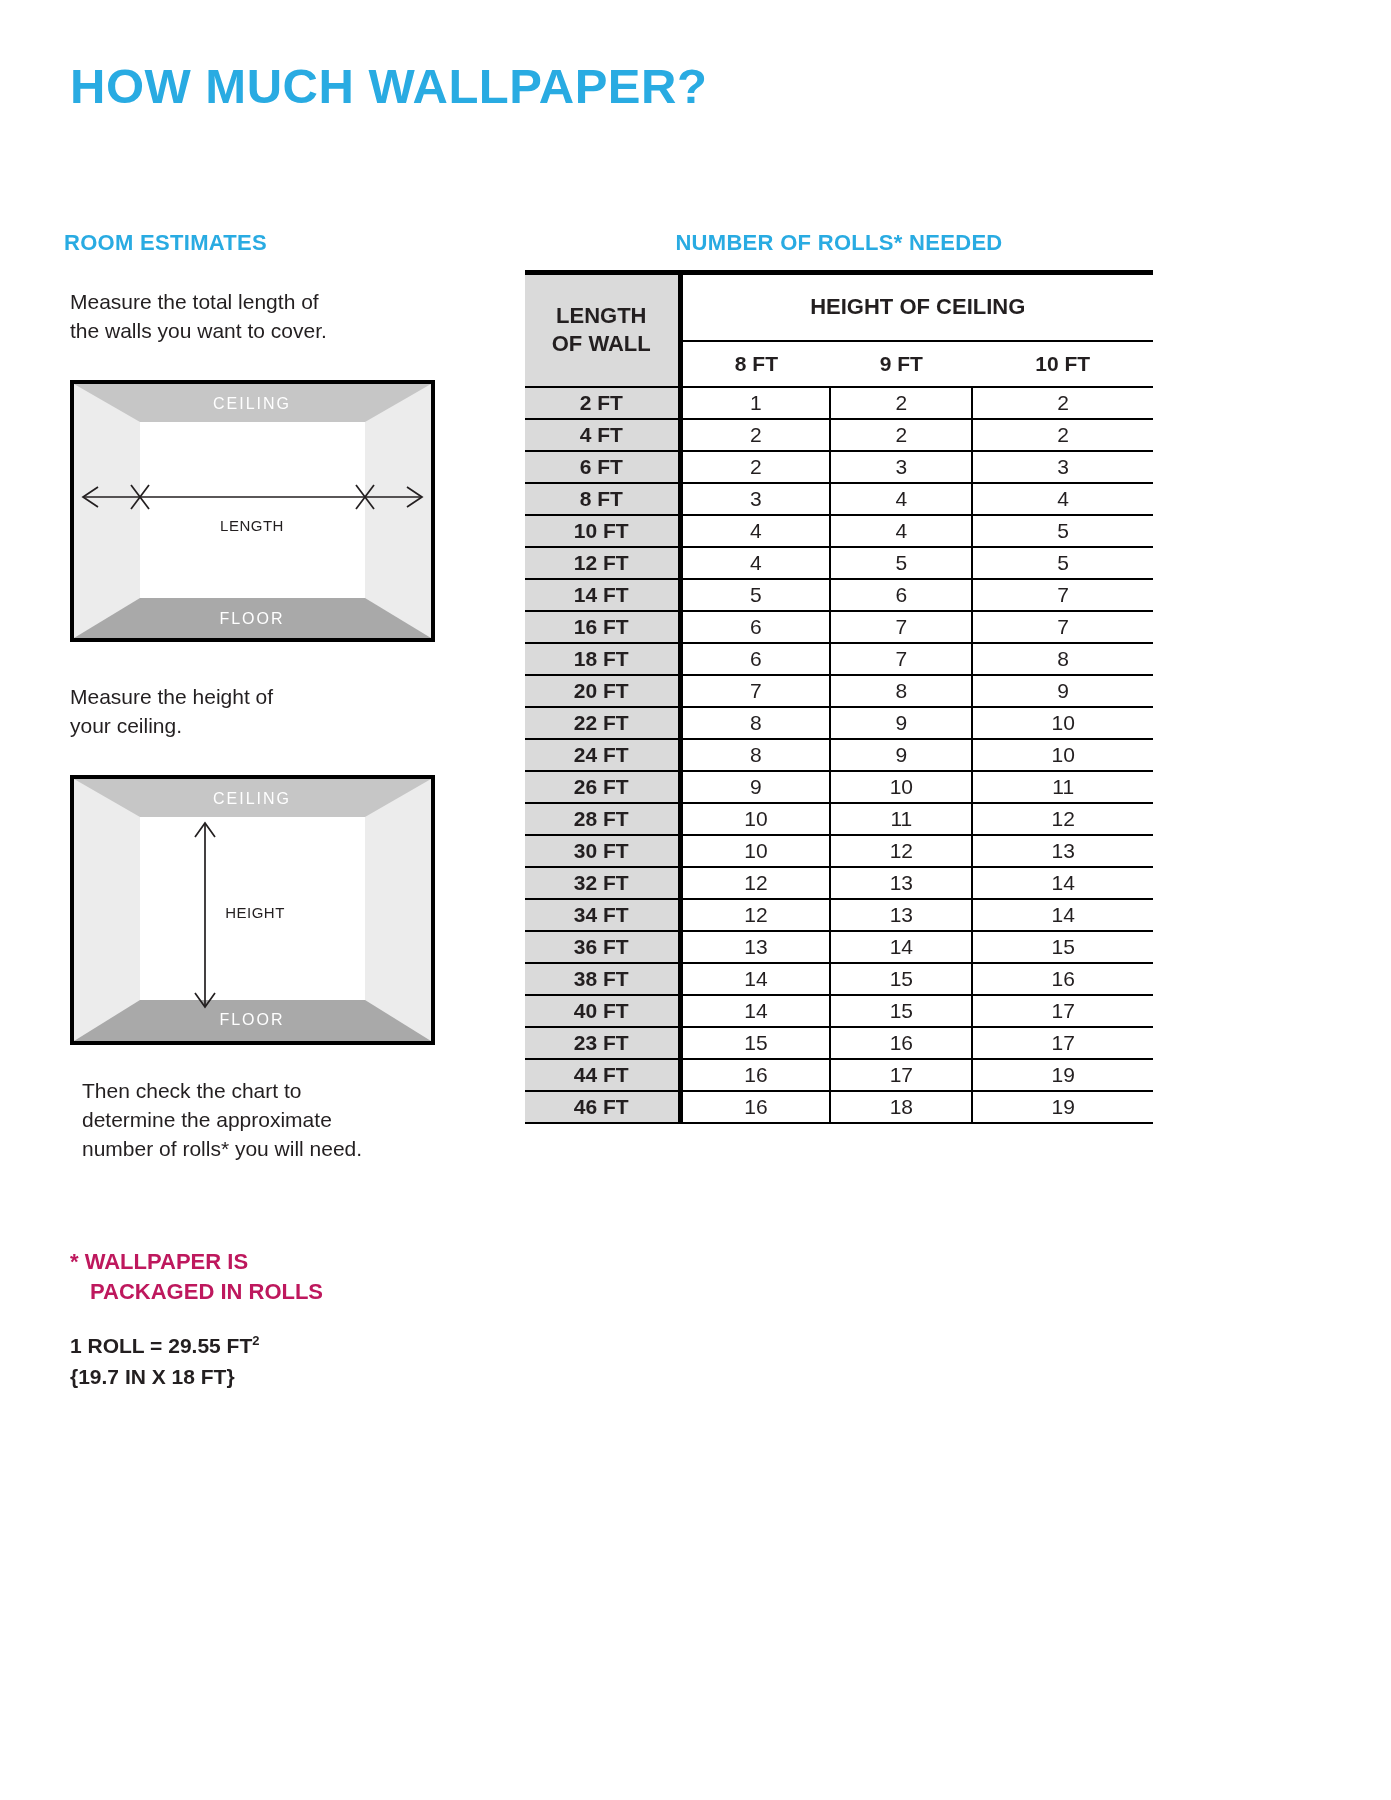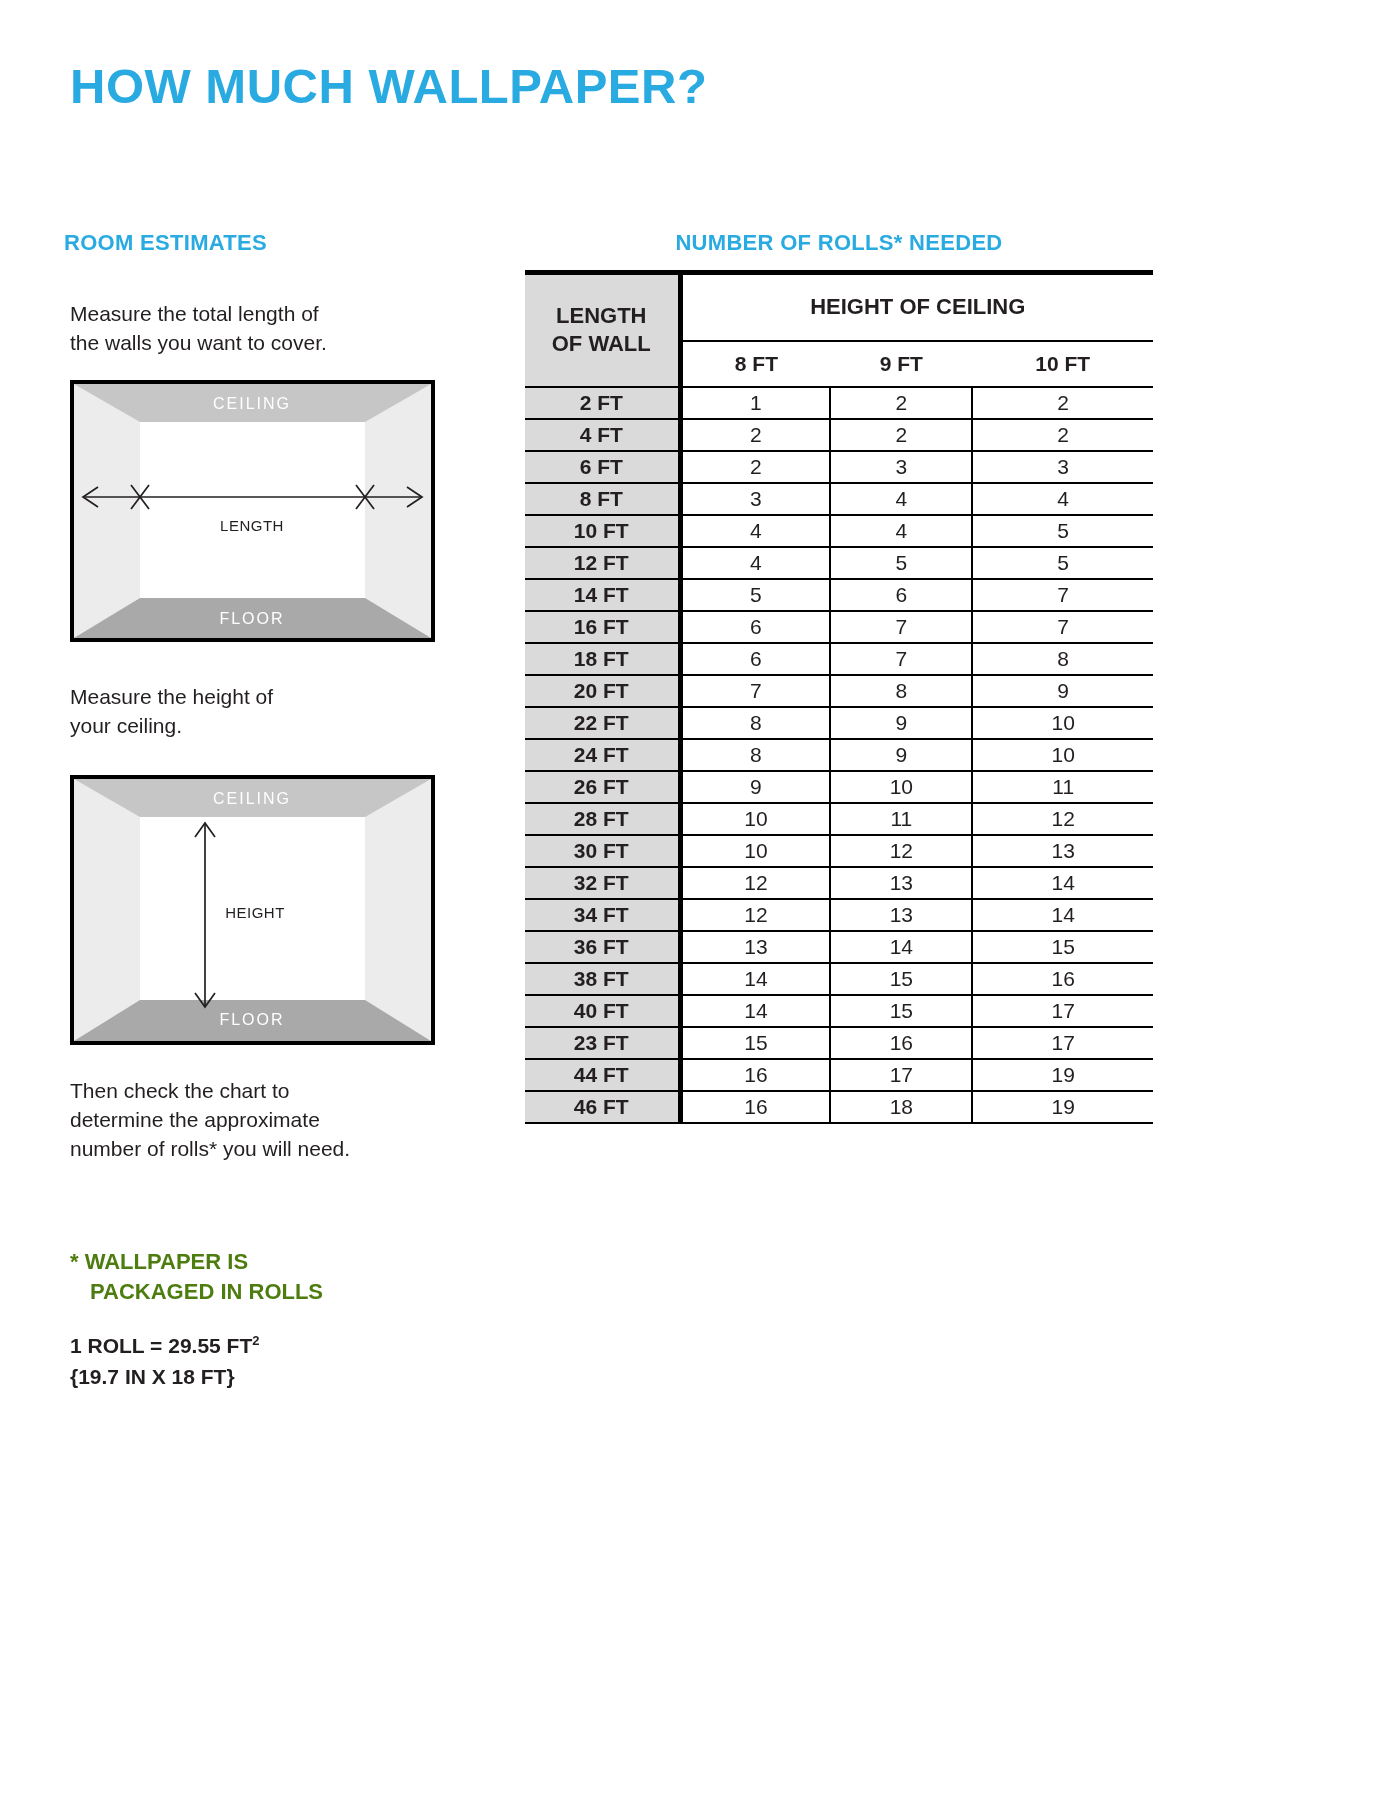--- a/index.html
+++ b/index.html
@@ -14,26 +14,26 @@
   }
   .section-heading {
     position:absolute; font-size:22px; font-weight:700; color:#29ABE2; letter-spacing:.3px;
   }
   .heading-room { left:64px; top:230px; }
   .heading-rolls { left:525px; top:230px; width:628px; text-align:center; }
   .para {
     position:absolute; left:70px; font-size:21px; line-height:29px;
     white-space:pre-line; color:#231F20;
   }
-  .para-step1 { top:287px;margin-top:12px; }
+  .para-step1 { top:287px; }
   .para-step2 { top:682px; }
-  .para-step3 { top:1076px; }
+  .para-step3 { top:1076px;margin-left:12px; }
   .footnote {
     position:absolute; left:70px; top:1247px; font-size:22px; font-weight:700;
-    line-height:30px; color:#4d7c0f;
+    line-height:30px; color:#be185d;
   }
   .footnote .line2 { padding-left:20px; }
   .roll-info {
     position:absolute; left:70px; top:1325px; font-size:21px; font-weight:700;
     line-height:31px; color:#231F20;
   }
   .roll-info sup { font-size:13px; }
   .diagram { position:absolute; left:70px; }
   .diagram-length { top:380px; }
   .diagram-height { top:775px; }

